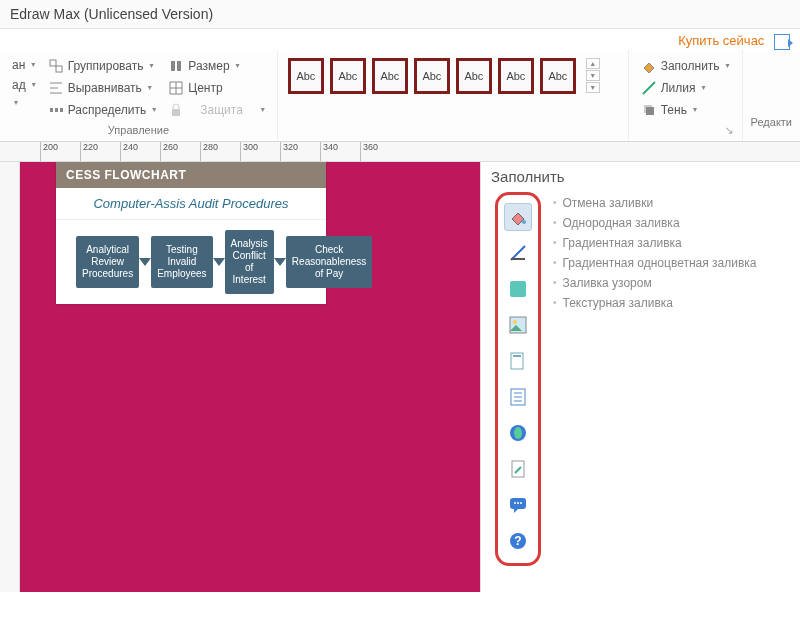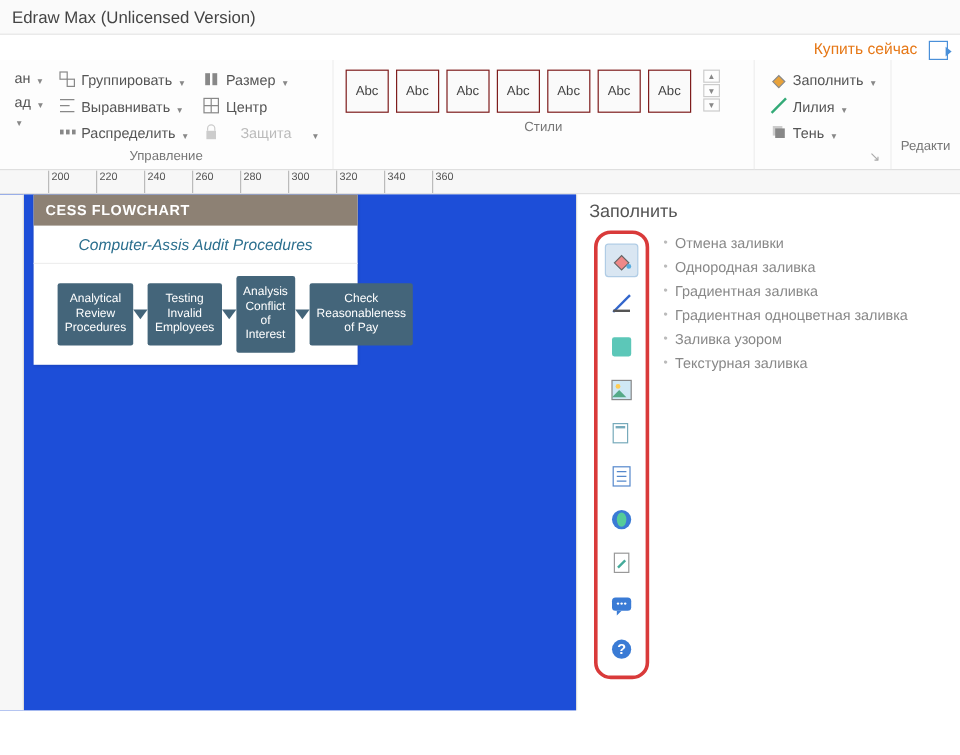--- a/index.html
+++ b/index.html
@@ -6,32 +6,32 @@
 body { font-family: "Segoe UI", Tahoma, sans-serif; font-size: 12px; color: #333; background: #fff; width: 800px; height: 629px; overflow: hidden; position: relative; }
 .title-bar { padding: 6px 10px; font-size: 14px; color: #444; border-bottom: 1px solid #e5e5e5; background: #fafafa; }
 .buy-row { text-align: right; padding: 4px 10px 0 0; font-size: 13px; }
 .buy-row a { color: #e67817; text-decoration: none; font-weight: 400; }
 .share-icon { display:inline-block; width:16px; height:16px; border:1.5px solid #4a90d9; position:relative; vertical-align:middle; margin-left:6px; }
 .share-icon::after { content:""; position:absolute; right:-4px; top:4px; width:0; height:0; border-top:4px solid transparent; border-bottom:4px solid transparent; border-left:5px solid #4a90d9; }
 .ribbon { display:flex; border-bottom:1px solid #d8d8d8; background:#fdfdfd; }
 .ribbon-group { padding: 6px 8px 2px 8px; border-right:1px solid #eee; display:flex; flex-direction:column; }
 .rg-body { display:flex; gap:4px; }
 .rg-col { display:flex; flex-direction:column; gap:2px; }
-.rg-btn { display:flex; align-items:flex-end; gap:4px; padding:2px 4px; cursor:pointer; white-space:nowrap; color:#555; }
+.rg-btn { display:flex; align-items:center; gap:4px; padding:2px 4px; cursor:pointer; white-space:nowrap; color:#555; }
 .rg-btn svg { width:16px; height:16px; flex-shrink:0; }
 .rg-btn .dd { font-size:8px; color:#888; margin-left:2px; }
 .rg-label { text-align:center; font-size:11px; color:#777; padding:4px 0 2px 0; }
-.style-box { width:36px; height:36px; border:1px solid #7f1d1d; background:#fafafa; display:flex; align-items:center; justify-content:center; color:#444; font-size:11px; cursor:pointer; }
+.style-box { width:36px; height:36px; border:3px solid #7f1d1d; background:#fafafa; display:flex; align-items:center; justify-content:center; color:#444; font-size:11px; cursor:pointer; }
 .styles-grid { display:flex; gap:6px; padding:2px; }
 .nav-arrows { display:flex; flex-direction:column; gap:1px; margin-left:4px; }
 .nav-arrows span { width:14px; height:11px; border:1px solid #ccc; font-size:8px; text-align:center; line-height:9px; color:#888; cursor:pointer; }
 .ruler { display:flex; height:20px; background:#f7f7f7; border-bottom:1px solid #ddd; font-size:9px; color:#555; position:relative; overflow:hidden; padding-left:40px; }
 .ruler .tick { width:40px; border-left:1px solid #bbb; text-align:left; padding-left:2px; }
 .workspace { display:flex; height:430px; position:relative; }
-.canvas-area { width:480px; background:#1d4ed8; position:relative; overflow:hidden; padding-left:28px; }
+.canvas-area { width:480px; background:#be185d; position:relative; overflow:hidden; padding-left:56px; }
 .vruler { position:absolute; left:0; top:0; width:20px; bottom:0; background:#f7f7f7; border-right:1px solid #ddd; }
 .flowchart { background:#fff; width:270px; margin-left:0; box-shadow:0 0 3px rgba(0,0,0,0.2); }
 .fc-header { background:#8d8174; color:#fff; font-weight:bold; font-size:12px; padding:6px 10px; letter-spacing:0.5px; }
 .fc-sub { color:#2b6f8e; font-style:italic; text-align:center; padding:8px 4px; font-size:13px; border-bottom:1px solid #eee; }
 .fc-body { padding:10px 20px; display:flex; flex-direction:row; align-items:center; }
 .fc-node { background:#44657a; color:#fff; width:110px; padding:8px 6px; text-align:center; font-size:10px; line-height:1.2; border-radius:2px; }
 .fc-arrow { width:0; height:0; border-left:6px solid transparent; border-right:6px solid transparent; border-top:8px solid #44657a; margin:-1px 0; position:relative; }
 .fc-line { width:2px; height:24px; background:#44657a; }
 .sidebar-wrap { flex:1; position:relative; background:#fff; border-left:1px solid #ddd; }
 .sidebar-title { font-size:15px; color:#555; padding:6px 0 6px 10px; }
@@ -139,21 +139,20 @@
         <div class="style-box">Abc</div>
         <div class="style-box">Abc</div>
         <div class="style-box">Abc</div>
         <div class="nav-arrows">
           <span>▴</span>
           <span>▾</span>
           <span>▾</span>
         </div>
       </div>
     </div>
-    <div class="rg-label">Стили</div>
   </div>
 
   <div class="ribbon-group">
     <div class="rg-col">
       <div class="rg-btn">
           <svg>
             <path d="M3 10 L8 5 L13 10 L8 15 Z" fill="#e8a23a" stroke="#888"></path>
           </svg>
           <span>Заполнить</span>
           <span class="dd">▾</span>

